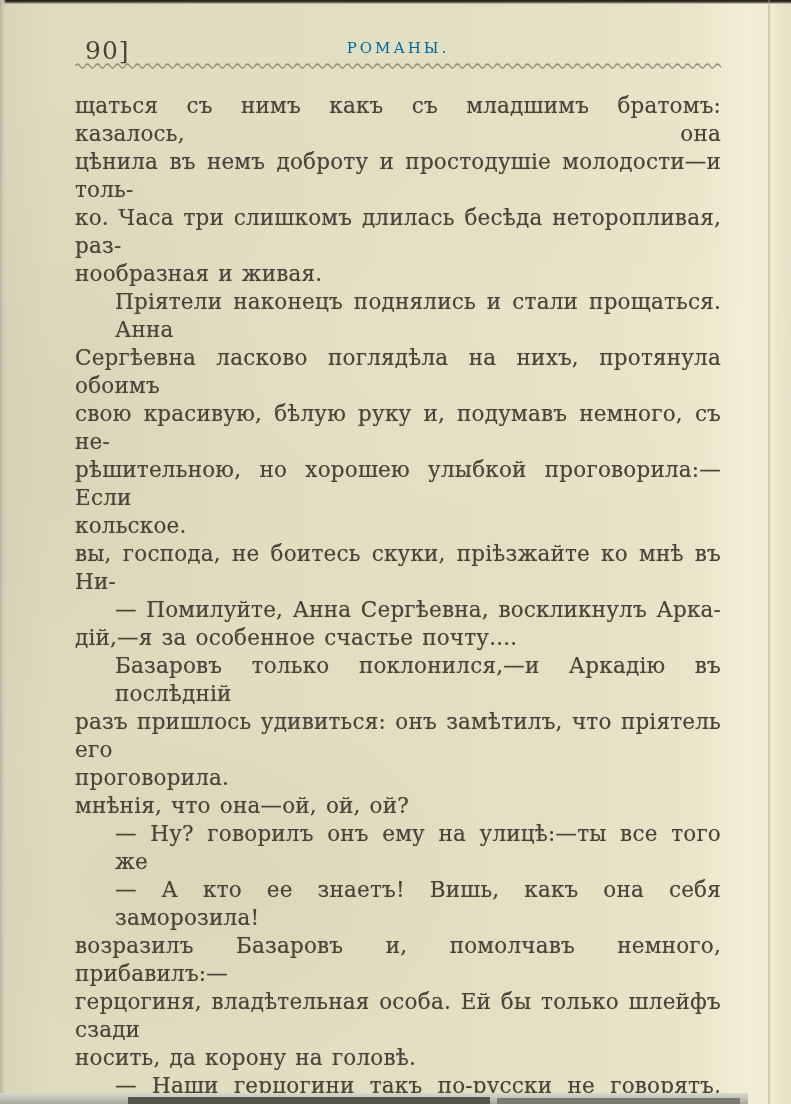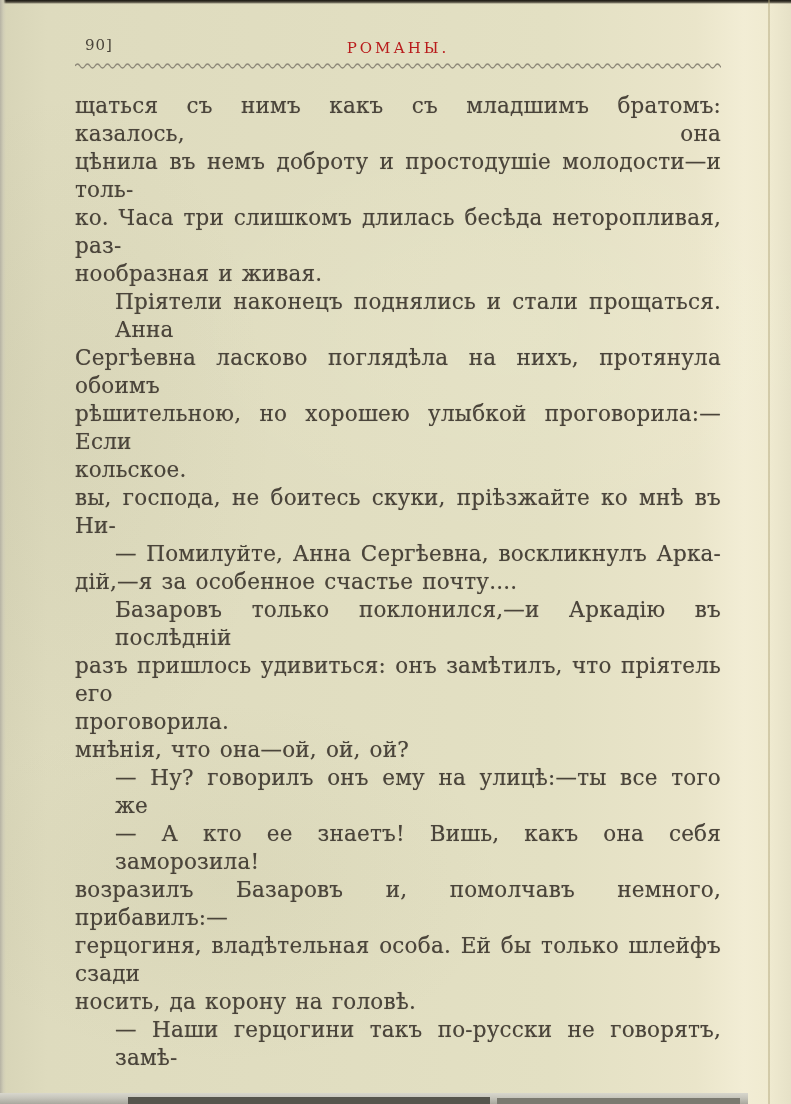--- a/index.html
+++ b/index.html
@@ -45,24 +45,24 @@
     position: absolute; bottom: 0; left: 128px; width: 362px; height: 7px;
     background: #56554d;
   }
   .edge-bottom .dark-seg-2 {
     position: absolute; bottom: 0; left: 497px; width: 243px; height: 6px;
     background: #7b7a70;
   }
   .header { position: absolute; top: 36px; left: 75px; width: 646px; height: 24px; }
   .pagenum {
     position: absolute; left: 10px; top: 0;
-    font-size: 15px; color: var(--ink); letter-spacing: 1px;
+    font-size: 25px; color: var(--ink); letter-spacing: 1px;
   }
   .running-title {
-    text-align: center; font-size: 15px; color: #b91c1c;
+    text-align: center; font-size: 15px; color: #0369a1;
     letter-spacing: 3px; padding-top: 3px;
   }
   .divider { position: absolute; top: 59px; left: 75px; width: 646px; height: 12px; }
   .divider svg { display: block; }
   .text-body {
     position: absolute; top: 92px; left: 75px; width: 646px;
     font-size: 21.5px; line-height: 28px; color: var(--ink);
     word-spacing: 2px; letter-spacing: 0.2px;
     text-shadow: 0 0 0.7px rgba(74, 68, 58, 0.55);
   }
@@ -89,20 +89,21 @@
   </svg>
 </div>
 
 <div class="text-body">
     <div class="line">щаться съ нимъ какъ съ младшимъ братомъ: казалось, она</div>
     <div class="line">цѣнила въ немъ доброту и простодушіе молодости—и толь-</div>
     <div class="line">ко. Часа три слишкомъ длилась бесѣда неторопливая, раз-</div>
     <div class="line end">нообразная и живая.</div>
     <div class="line indent">Пріятели наконецъ поднялись и стали прощаться. Анна</div>
     <div class="line">Сергѣевна ласково поглядѣла на нихъ, протянула обоимъ</div>
+    <div class="line">свою красивую, бѣлую руку и, подумавъ немного, съ не-</div>
     <div class="line">рѣшительною, но хорошею улыбкой проговорила:—Если</div>
     <div class="line end">кольское.</div>
     <div class="line">вы, господа, не боитесь скуки, пріѣзжайте ко мнѣ въ Ни-</div>
     <div class="line indent">— Помилуйте, Анна Сергѣевна, воскликнулъ Арка-</div>
     <div class="line end">дій,—я за особенное счастье почту....</div>
     <div class="line indent">Базаровъ только поклонился,—и Аркадію въ послѣдній</div>
     <div class="line">разъ пришлось удивиться: онъ замѣтилъ, что пріятель его</div>
     <div class="line end">проговорила.</div>
     <div class="line end">мнѣнія, что она—ой, ой, ой?</div>
     <div class="line indent">— Ну? говорилъ онъ ему на улицѣ:—ты все того же</div>

